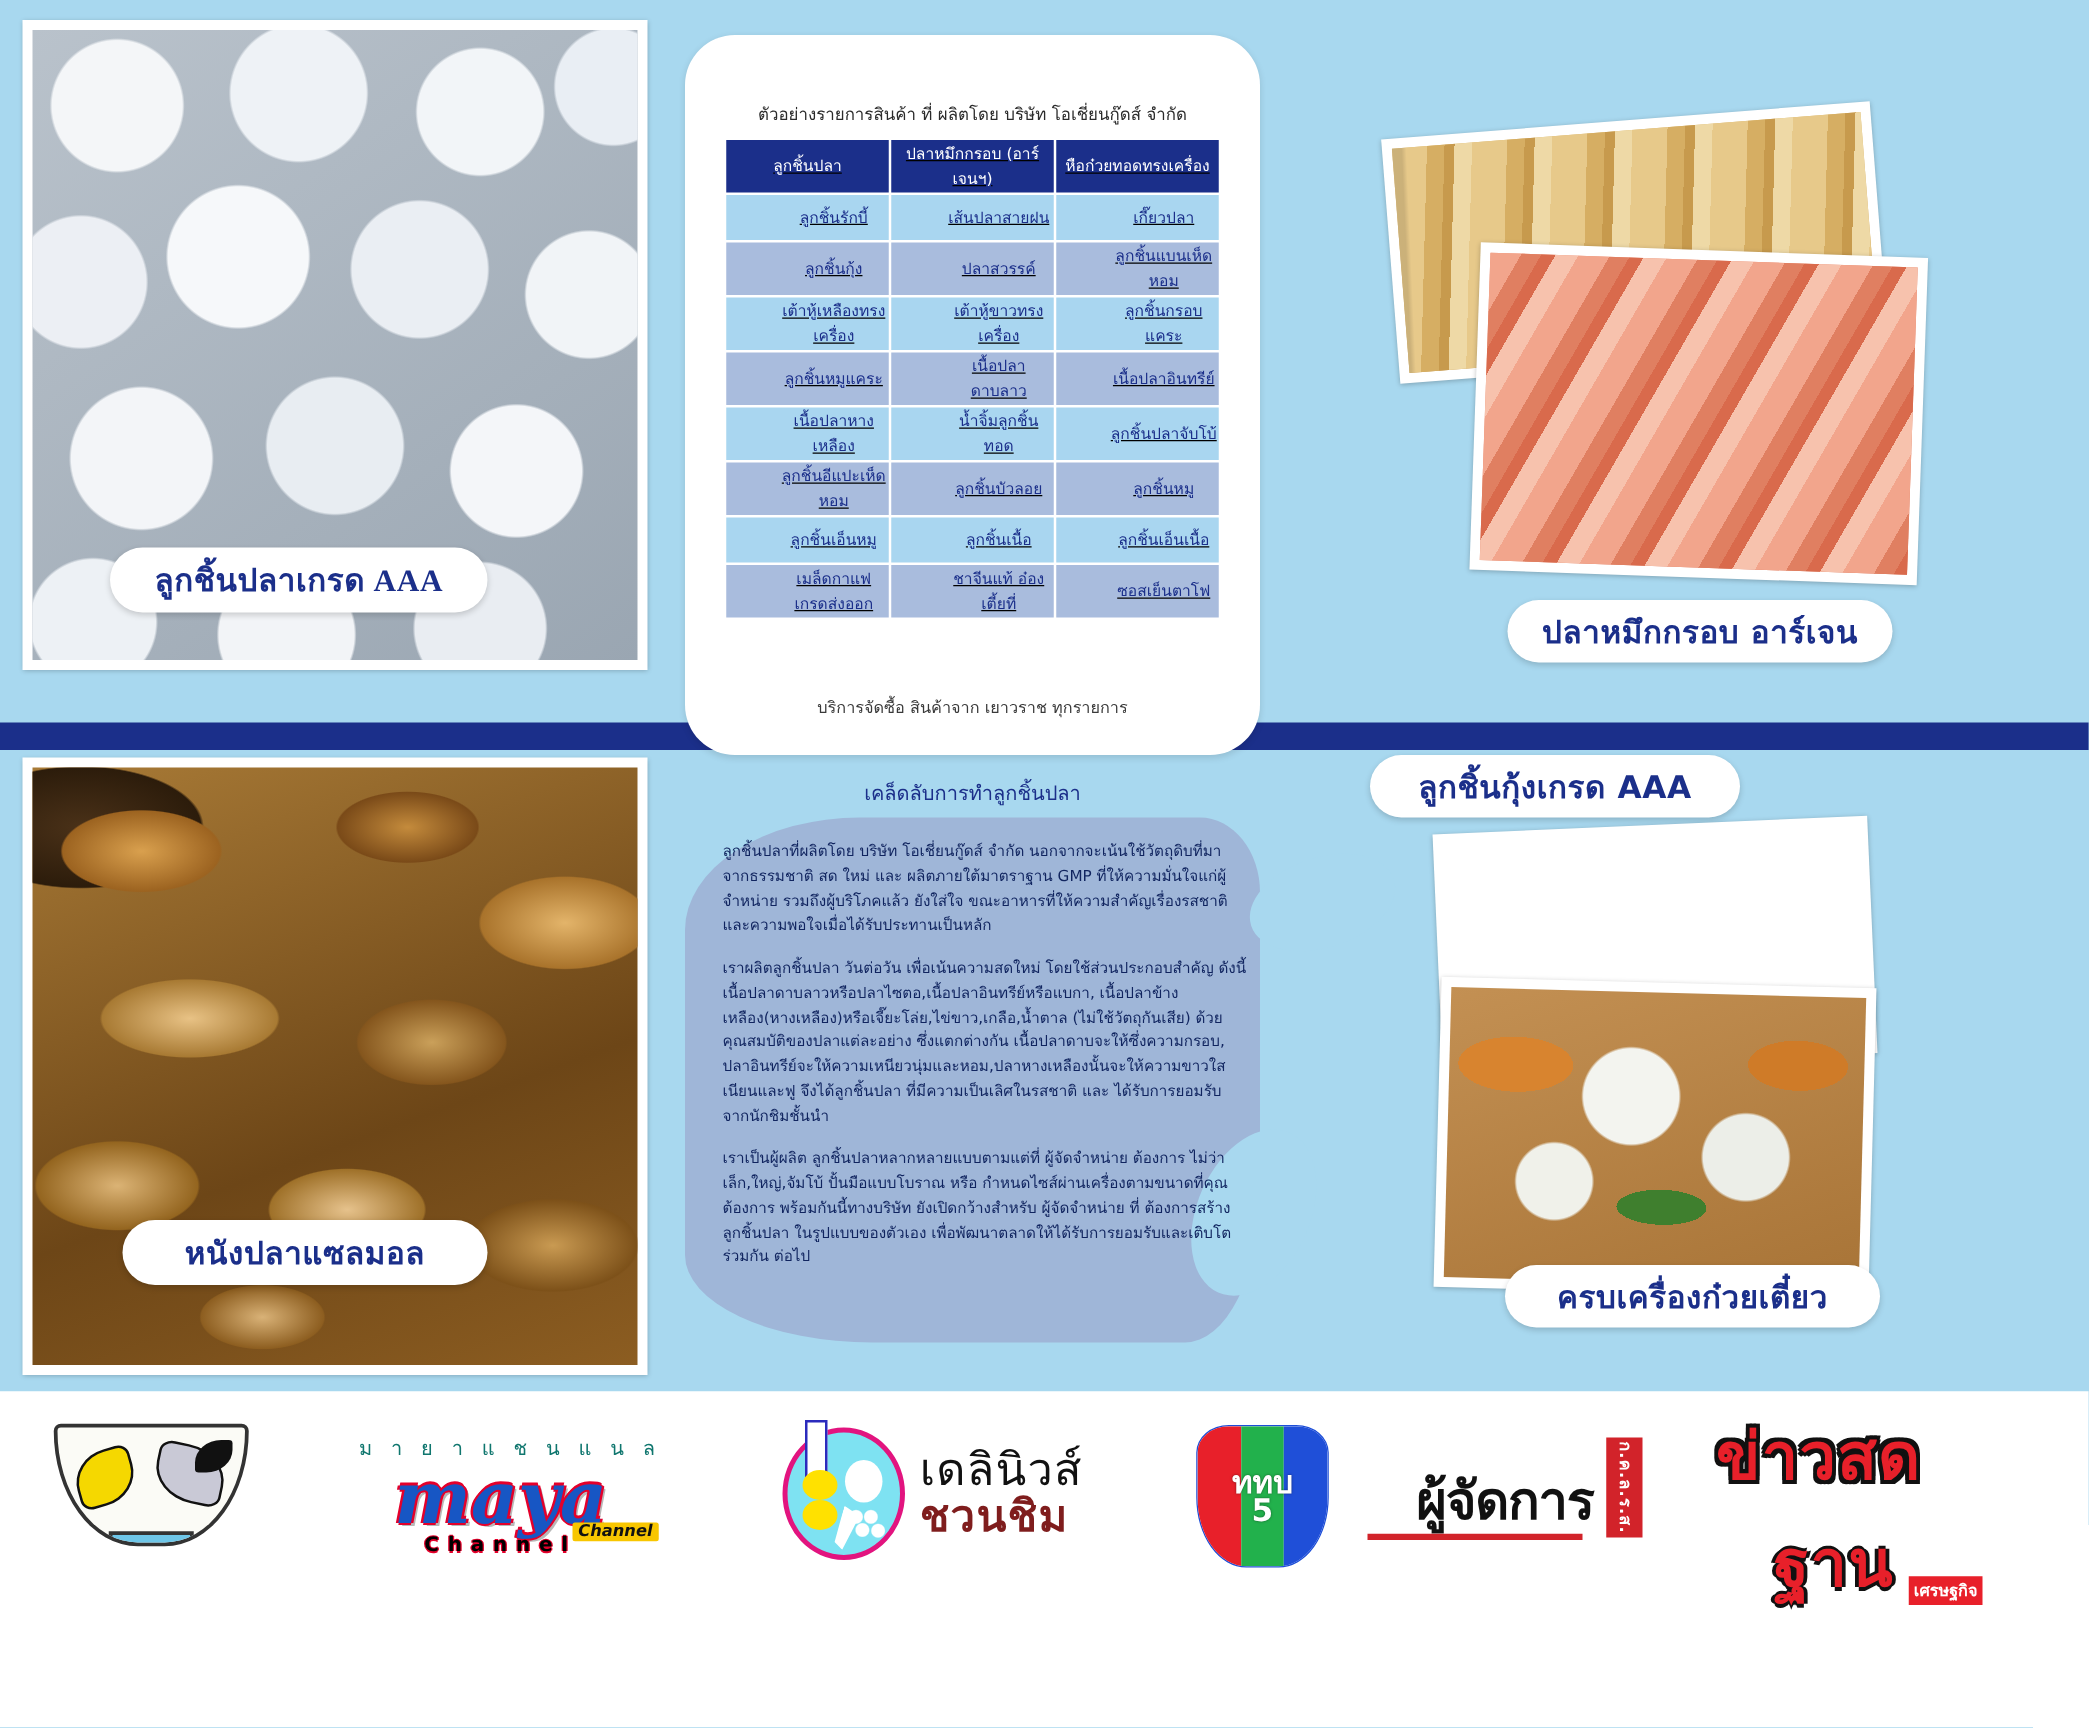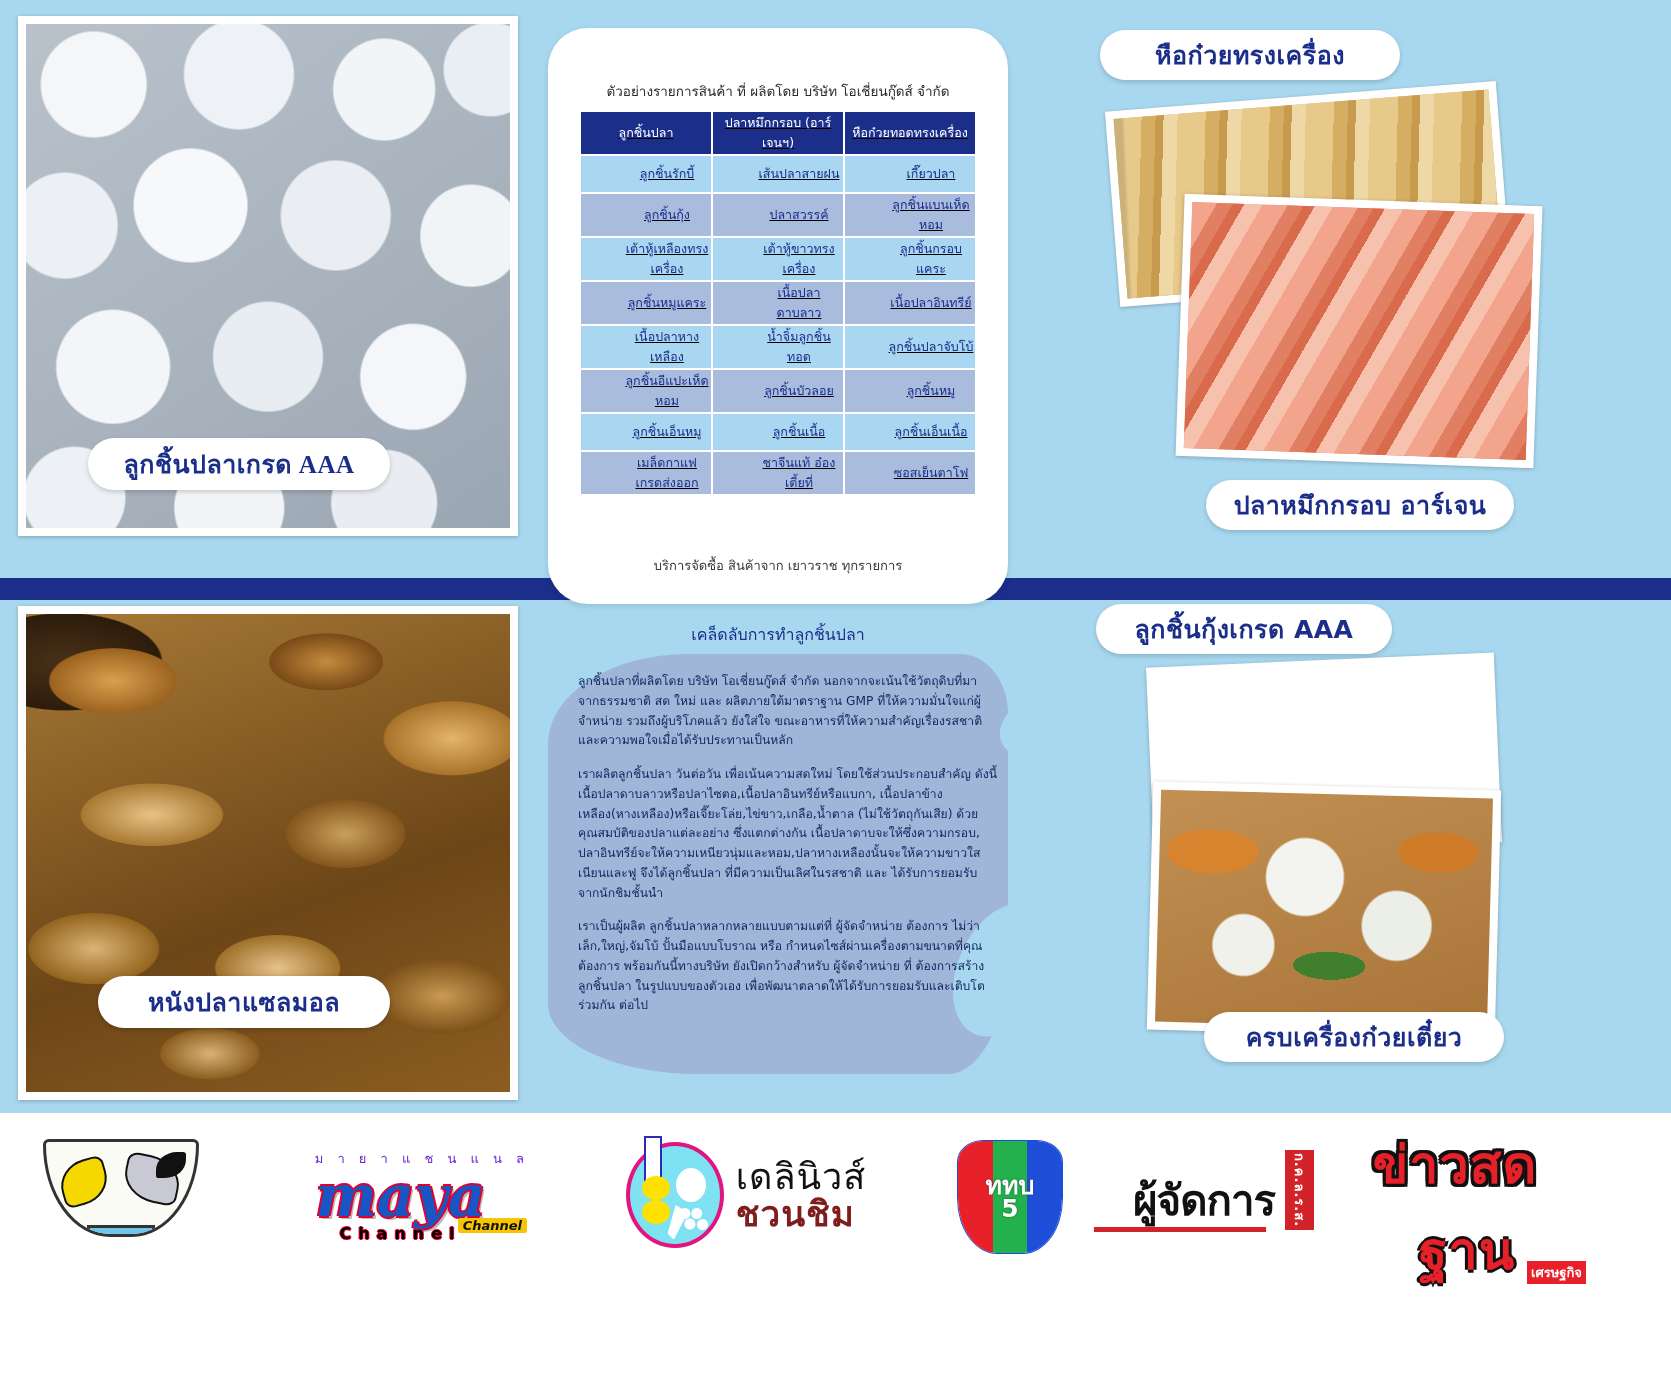--- a/index.html
+++ b/index.html
@@ -204,21 +204,21 @@
   }
   .fish-y{position:absolute;left:14px;top:18px;width:44px;height:40px;background:#f5d800;
     border-radius:60% 20% 60% 20%;transform:rotate(-16deg);border:2px solid #111;}
   .fish-g{position:absolute;right:16px;top:14px;width:52px;height:42px;background:#c9c9d6;
     border-radius:20% 60% 20% 60%;transform:rotate(12deg);border:2px solid #111;}
   .fish-b{position:absolute;right:10px;top:10px;width:30px;height:26px;background:#111;
     border-radius:70% 10% 70% 10%;}
 
   
   #sponsor-maya{left:268px;top:1138px;width:265px;height:115px;flex-direction:column;}
-  .maya-top{font-size:13px;color:#6d28d9;letter-spacing:5px;align-self:flex-end;margin-right:4px;}
+  .maya-top{font-size:16px;color:#0f766e;letter-spacing:5px;align-self:flex-end;margin-right:4px;}
   .maya-main{
     font-family:"DejaVu Serif","Liberation Serif",serif;
     font-style:italic;font-weight:bold;font-size:58px;color:#1756c4;
     line-height:.96;
     text-shadow:
       -2px 0 #e4002b, 2px 0 #e4002b, 0 -2px #e4002b, 0 2px #e4002b,
       3px 3px 0 rgba(0,0,0,.28);
   }
   .maya-variety{
     position:absolute;right:6px;bottom:20px;background:#f8c600;color:#111;
@@ -359,21 +359,20 @@
         <tr class="even">
           <td>เมล็ดกาแฟ เกรดส่งออก</td>
           <td>ชาจีนแท้ อ๋องเตี้ยที่</td>
           <td>ซอสเย็นตาโฟ</td>
         </tr>
       </tbody>
     </table>
     <div id="product-card-footer">บริการจัดซื้อ สินค้าจาก เยาวราช ทุกรายการ</div>
   </div>
 
-  <div class="badge" id="badge-hoikuai">หือก๋วยทรงเครื่อง</div>
   <div class="photo-frame" id="photo-hoikuai">
     <div class="photo tex-hoikuai"></div>
   </div>
   <div class="photo-frame" id="photo-squid">
     <div class="photo tex-squid"></div>
   </div>
   <div class="badge" id="badge-squid">ปลาหมึกกรอบ อาร์เจน</div>
 
   <div id="tips-area">
     <div id="tips-title">เคล็ดลับการทำลูกชิ้นปลา</div>

